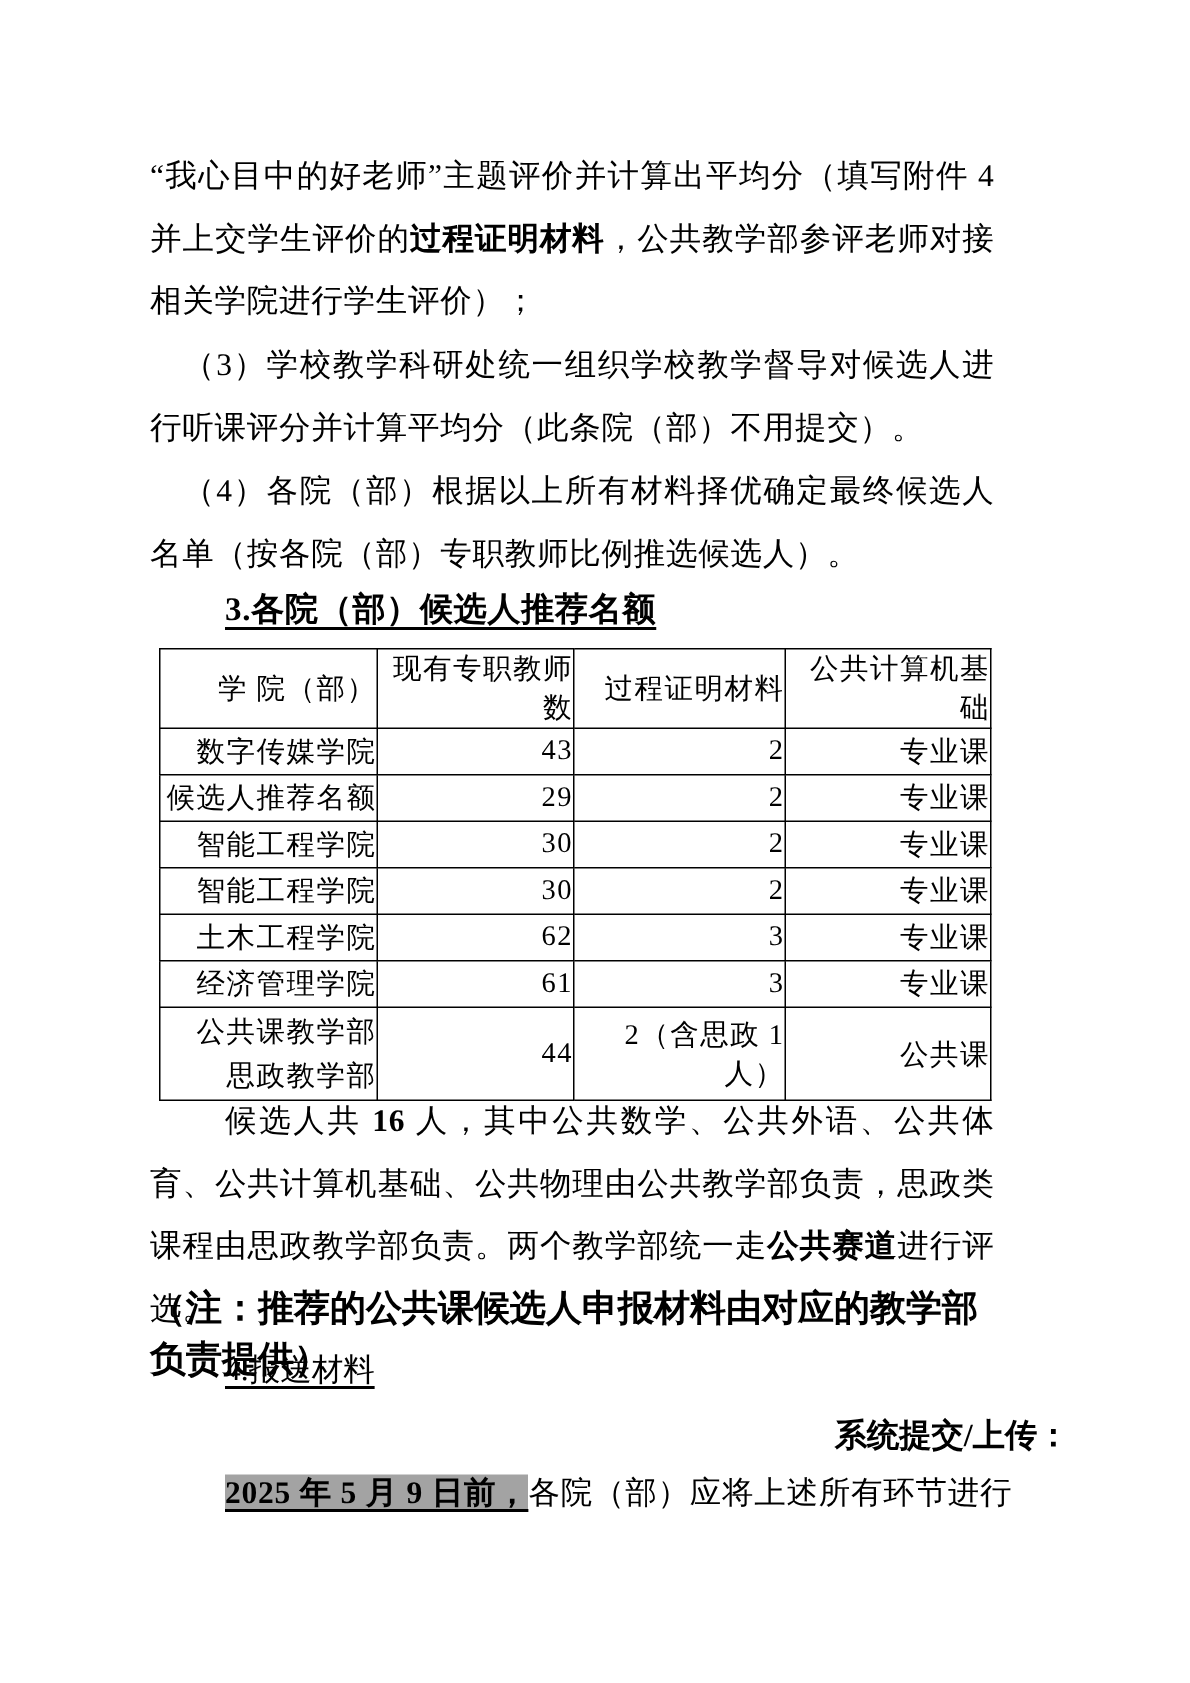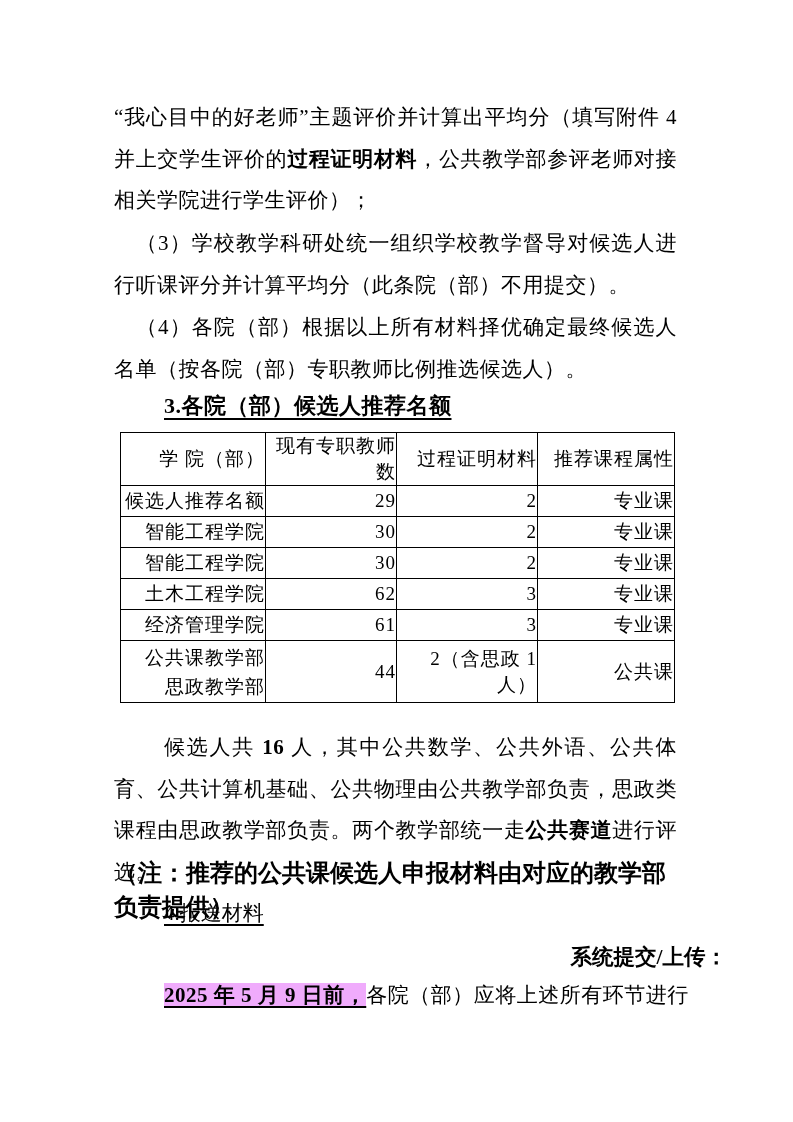--- a/index.html
+++ b/index.html
@@ -4,21 +4,21 @@
 <style>
   html,body { margin:0; padding:0; background:#ffffff; }
   .page {
     position:relative;
     width:793px; height:1122px;
     background:#ffffff;
     overflow:hidden;
     font-family:"Liberation Serif","DejaVu Serif",serif;
     color:#000000;
   }
-  .content { position:absolute; left:114px; top:0; width:563px; height:1122px; }
+  .content { position:absolute; left:100px; top:0; width:563px; height:1122px; }
   .blk { position:absolute; left:0; width:563px; margin:0; }
   .para {
     font-size:21px; line-height:41.7px;
     text-align:justify;
     letter-spacing:0.5px;
   }
   .indent-1em { text-indent:22px; }
   .indent-2ch { text-indent:50px; }
   .b  { font-weight:bold; }
   .u  { text-decoration:underline; text-underline-offset:4px; }
@@ -76,21 +76,27 @@
         <col style="width:145px">
           <col style="width:131px">
           <col style="width:141px">
           <col style="width:137px">
       </colgroup>
       <tbody>
         <tr class="row-header">
           <th>学 院（部）</th>
           <th>现有专职教师数</th>
           <th>过程证明材料</th>
-          <th>推荐课程属性</th>
+          <th>公共计算机基础</th>
+        </tr>
+        <tr class="row-data">
+          <td>数字传媒学院</td>
+          <td>43</td>
+          <td>2</td>
+          <td>专业课</td>
         </tr>
         <tr class="row-data">
           <td>候选人推荐名额</td>
           <td>29</td>
           <td>2</td>
           <td>专业课</td>
         </tr>
         <tr class="row-data">
           <td>智能工程学院</td>
           <td>30</td>
@@ -128,16 +134,16 @@
     <p class="blk para indent-2ch" style="top:727px"><span>候选人共 </span><span class="b">16</span><span> 人，其中公共数学、公共外语、公共体育、公共计算机基础、公共物理由公共教学部负责，思政类课程由思政教学部负责。两个教学部统一走</span><span class="b">公共赛道</span><span>进行评选。</span></p>
 
     <p class="blk note"><span class="b">（注：推荐的公共课候选人申报材料由对应的教学部负责提供）</span></p>
 
     <p class="blk h4">
       <span>4.报送材料</span>
     </p>
 
     <p class="blk submit"><span class="b">系统提交/上传：</span></p>
 
-    <p class="blk deadline"><span class="b u hl" style="background: #f0abfc;">2025 年 5 月 9 日前，</span><span>各院（部）应将上述所有环节进行</span></p>
+    <p class="blk deadline"><span class="b u hl" style="background: #a3a3a3;">2025 年 5 月 9 日前，</span><span>各院（部）应将上述所有环节进行</span></p>
 
   </div>
 </div>
 
 </body></html>

